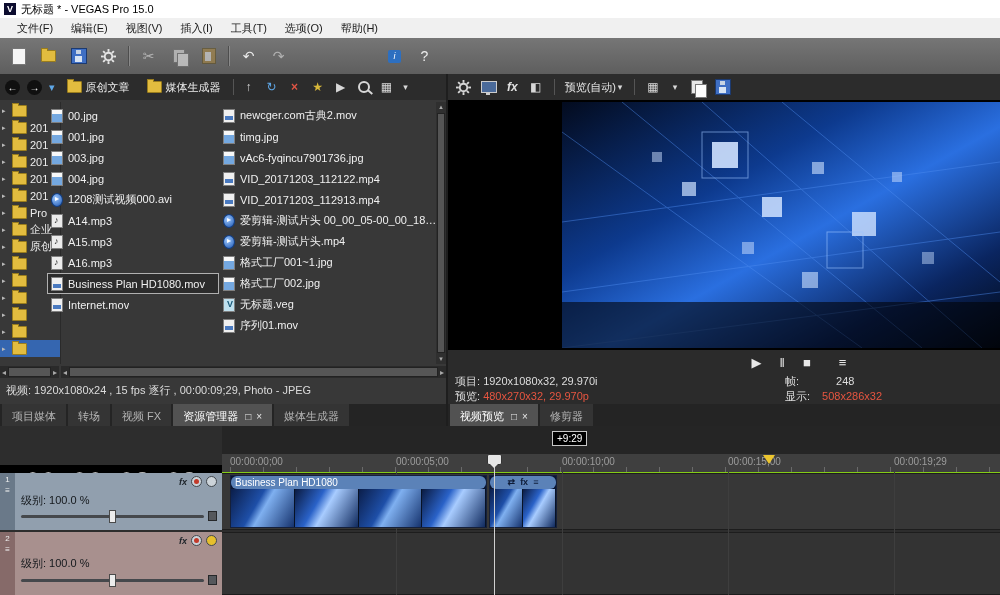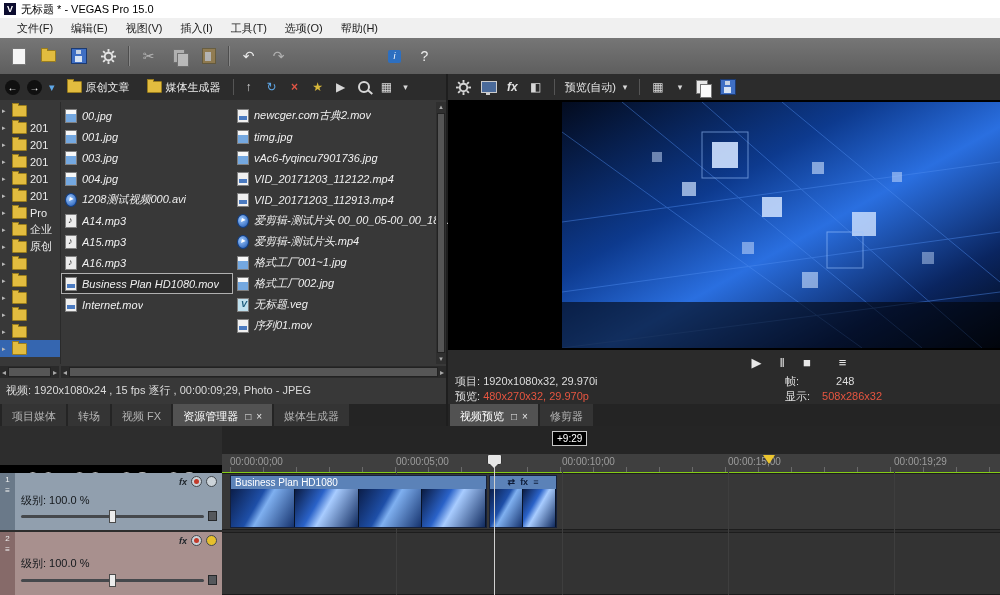--- a/index.html
+++ b/index.html
@@ -52,21 +52,21 @@
   .tool{display:flex;align-items:center;justify-content:center;min-width:16px;font-size:12px;color:#d8d8d8;}
   .tool.blue{color:#5fa8e8;} .tool.red{color:#e05545;font-weight:bold;} .tool.gold{color:#d8b83a;}
   .tool.small{min-width:8px;font-size:9px;}
 
   .tree{position:absolute;left:0;top:28px;width:60px;height:262px;background:#383838;border-right:1px solid #2a2a2a;overflow:hidden;}
   .tree-row{height:17px;display:flex;align-items:center;gap:3px;padding-left:2px;color:#ececec;white-space:nowrap;}
   .tree-row .exp{font-size:7px;color:#b8b8b8;width:7px;flex:none;}
   .tree-row.selected{background:#3566b0;}
   .tlabel{overflow:hidden;margin-top:34px;}
 
-  .filelist{position:absolute;left:61px;top:28px;right:10px;height:262px;display:flex;padding-top:3px;box-sizing:border-box;font-style:italic;}
+  .filelist{position:absolute;left:47px;top:28px;right:10px;height:262px;display:flex;padding-top:3px;box-sizing:border-box;}
   .file-col{width:172px;flex:none;}
   .file-col.col2{width:auto;flex:1;}
   .file-item{height:21px;display:flex;align-items:center;gap:5px;padding:0 3px;border:1px solid transparent;box-sizing:border-box;}
   .file-item.selected{border-color:#b0b0b0;background:#2c2c2c;}
   .fname{white-space:nowrap;overflow:hidden;color:#f0f0f0;}
   .fi{width:12px;height:14px;flex:none;border:1px solid #808080;background:#ececec;position:relative;box-sizing:border-box;}
   .t-image .fi{background:linear-gradient(180deg,#f8f8f8 0 35%,#74a8e0 35% 100%);}
   .t-audio .fi::after{content:"♪";position:absolute;left:2px;top:0;font-size:9px;color:#333;}
   .t-video .fi{background:#f0f0f0;}
   .t-video .fi::after{content:"";position:absolute;left:1px;right:1px;bottom:2px;height:4px;background:#4a7ac0;}
@@ -88,21 +88,21 @@
 
   .tabsbar{position:absolute;left:0;right:0;top:330px;height:22px;background:#242424;display:flex;gap:2px;align-items:stretch;padding-left:2px;}
   .tab{background:#343434;color:#b4b4b4;padding:3px 10px 0 10px;display:flex;gap:7px;align-items:center;white-space:nowrap;}
   .tab.active{background:#525252;color:#fff;}
   .tab-ctrls{display:none;gap:5px;font-size:10px;color:#e8e8e8;}
   .tab.active .tab-ctrls{display:flex;}
 
   
   #preview{position:absolute;left:448px;top:0;right:0;height:352px;background:#2b2b2b;}
   .pv-toolbar{position:absolute;top:0;left:0;right:0;height:26px;background:#2c2c2c;display:flex;align-items:center;gap:10px;padding:0 7px;}
-  .pv-quality{display:flex;align-items:center;gap:5px;color:#e4e4e4;}
+  .pv-quality{display:flex;align-items:center;color:#e4e4e4;}
   .fxg{font-style:italic;font-weight:bold;color:#e0e0e0;font-size:12px;}
   .pv-video{position:absolute;top:26px;left:0;right:0;height:250px;background:#000;}
   svg.frame{position:absolute;left:114px;top:2px;width:438px;height:246px;}
   .pv-transport{position:absolute;top:278px;left:0;right:0;height:20px;display:flex;align-items:center;justify-content:center;gap:18px;padding-left:150px;}
   .tr-btn{color:#e8e8e8;font-size:13px;}
   .tr-btn.menu{margin-left:10px;}
   .pv-info{position:absolute;top:300px;left:7px;right:4px;height:30px;line-height:15px;}
   .inf-row{display:flex;}
   .inf-left{width:330px;flex:none;white-space:nowrap;}
   .inf-right{white-space:nowrap;}
@@ -132,21 +132,21 @@
   .yellow-marker{position:absolute;left:763px;top:29px;width:0;height:0;border-left:6px solid transparent;border-right:6px solid transparent;border-top:9px solid #ecc52f;}
   .track-row{position:absolute;left:222px;right:0;border-top:1px solid #1d1d1d;border-bottom:1px solid #1d1d1d;box-sizing:border-box;}
   .r1{top:47px;height:57px;background:#373737;}
   .r2{top:106px;height:63px;background:#333333;}
   .gv{position:absolute;top:46px;bottom:0;width:1px;background:#3e3e3e;}
   .g1{left:396px;}.g2{left:562px;}.g3{left:728px;}.g4{left:894px;}
   .clip{position:absolute;left:230px;top:49px;width:327px;height:53px;}
   .seg{position:absolute;top:0;height:53px;border:1px solid #15203a;background:#0a1530;box-sizing:border-box;}
   .seg1{left:0;width:257px;}
   .seg2{left:259px;width:68px;}
-  .seg-header{height:13px;background:#5b82b8;color:#fff;font-size:10px;line-height:13px;padding-left:4px;white-space:nowrap;overflow:hidden;}
+  .seg-header{height:13px;background:#5b82b8;color:#fff;font-size:10px;line-height:13px;padding-left:4px;white-space:nowrap;overflow:hidden;border-radius:6px;}
   .seg-header.iconsrow{display:flex;gap:5px;align-items:center;justify-content:center;padding:0;color:#0e1c38;font-size:9px;font-weight:bold;}
   .seg-body{position:absolute;top:13px;left:0;right:0;bottom:0;display:flex;}
   .thumb{flex:1;border-right:1px solid #071226;background:linear-gradient(120deg,#0b1e4a 0%,#1e4fa8 40%,#7fb0f0 52%,#16336e 100%);}
   .thumb:nth-child(even){background:linear-gradient(120deg,#0a1a40 0%,#2a62c8 35%,#a8ccff 50%,#102a5e 100%);}
   .playhead-line{position:absolute;left:494px;top:36px;bottom:0;width:1px;background:#d0d0d0;}
 
   .th{position:absolute;left:0;width:222px;box-sizing:border-box;}
   .th1{top:47px;height:57px;background:#919fae;}
   .th2{top:106px;height:63px;background:#a8908e;}
   .strip{position:absolute;left:0;top:0;bottom:0;width:15px;display:flex;flex-direction:column;align-items:center;gap:3px;padding-top:3px;color:#f0f0f0;}

